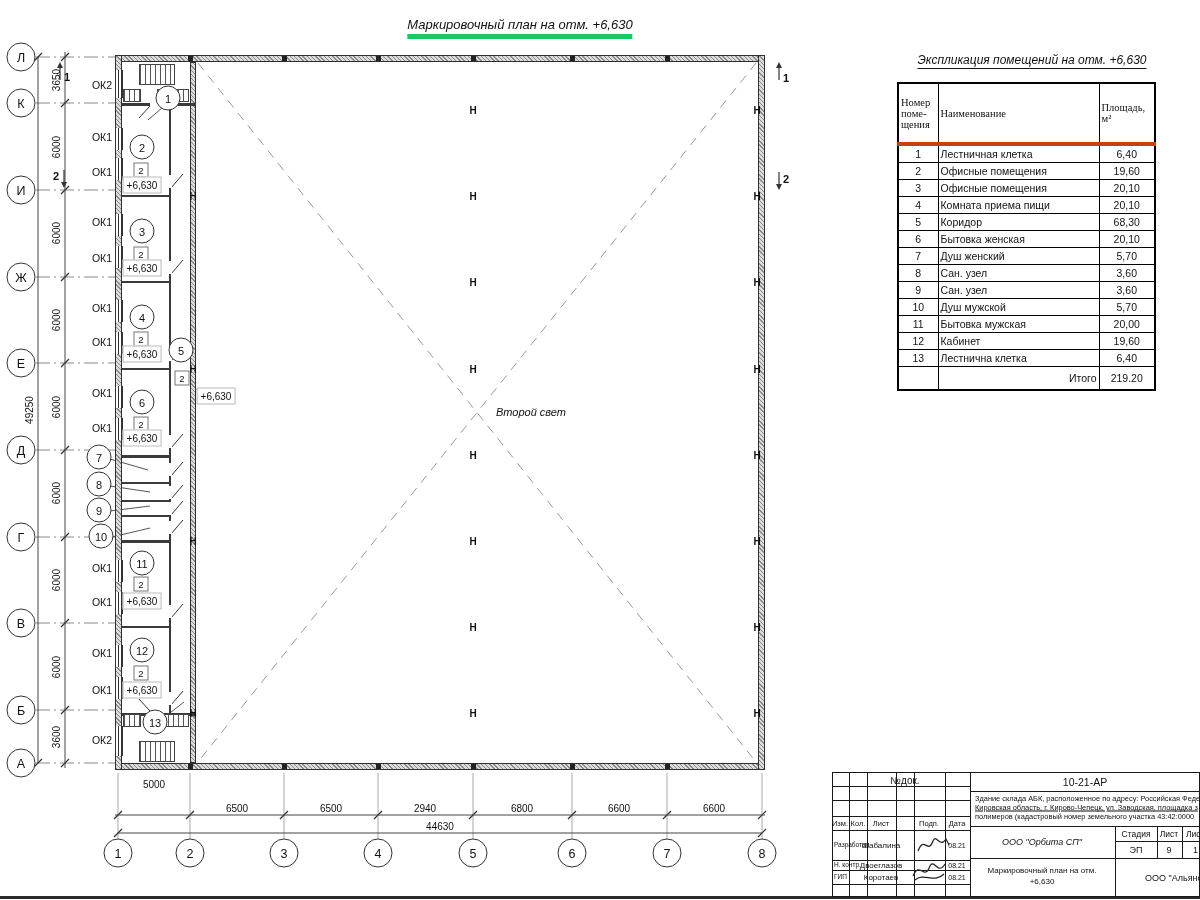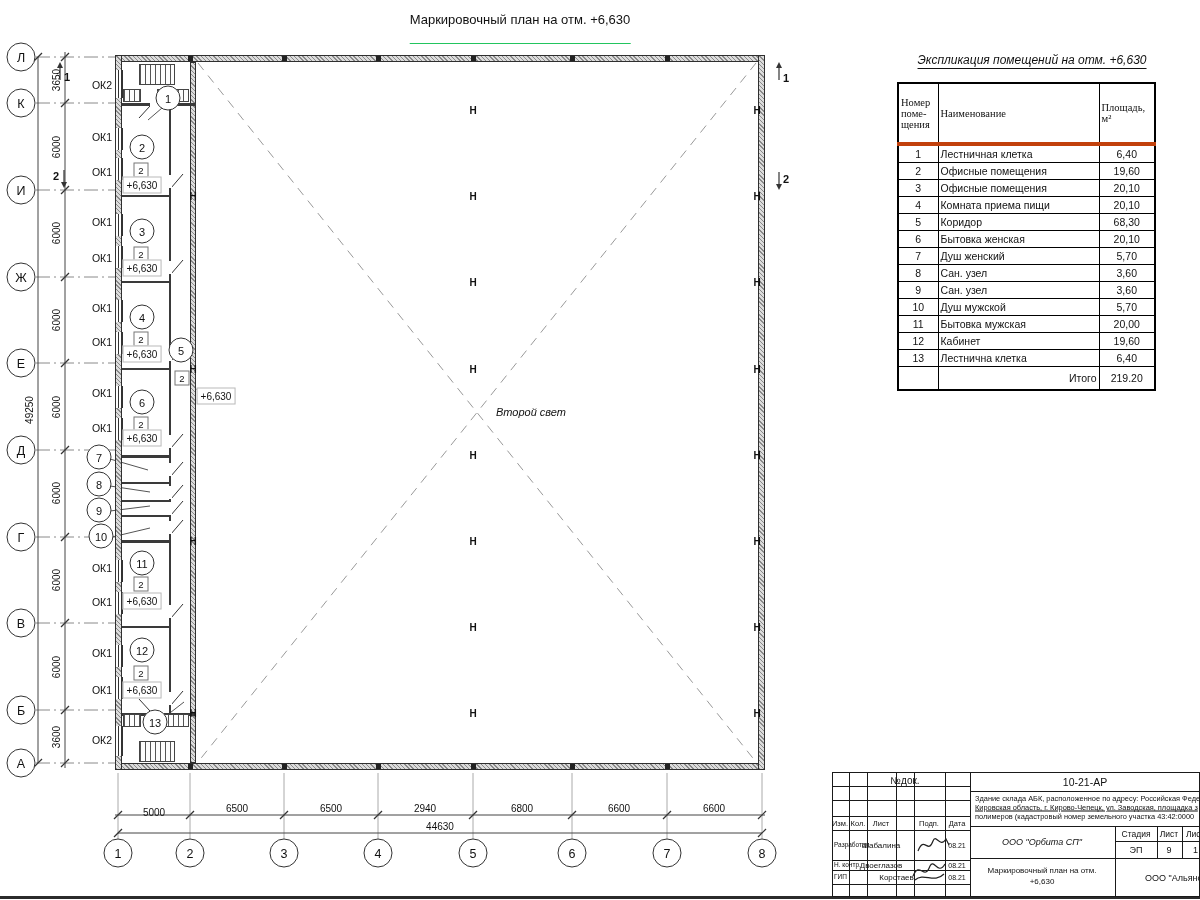--- a/index.html
+++ b/index.html
@@ -1,20 +1,20 @@
 <!DOCTYPE html>
 <html><head>
 <meta charset="utf-8">
 <style>
   html,body{margin:0;padding:0;background:#fff;}
   #sheet{position:relative;width:1200px;height:900px;background:#fff;overflow:hidden;
          font-family:"Liberation Sans",sans-serif;color:#111;}
   .abs{position:absolute;}
   .ctr{transform:translate(-50%,-50%);}
-  .plan-title{font-size:13px;border-bottom:1px solid #22c55e;padding-bottom:16px;white-space:nowrap;}
+  .plan-title{font-size:13px;font-style:italic;border-bottom:5px solid #22c55e;padding-bottom:2px;white-space:nowrap;}
   .sched-title{font-size:12px;font-style:italic;border-bottom:1px solid #111;padding-bottom:1px;white-space:nowrap;}
   .wall{background:repeating-linear-gradient(45deg,#8a8a8a 0 1px,#dcdcdc 1px 3px);border:1px solid #2f2f2f;box-sizing:border-box;}
   .part{background:#3a3a3a;}
   .win{background:linear-gradient(90deg,#333 0 1px,#fff 1px 3px,#333 3px 4px,#fff 4px 6px,#333 6px 7px);}
   .gap{background:#fff;}
   .stair{background:repeating-linear-gradient(90deg,#555 0 1px,#fdfdfd 1px 5px);border:1px solid #444;box-sizing:border-box;}
   .circle{border:1.4px solid #333;border-radius:50%;background:#fff;display:flex;align-items:center;justify-content:center;font-size:11px;}
   .bub{width:27px;height:27px;border:1.4px solid #333;border-radius:50%;background:#fff;display:flex;align-items:center;justify-content:center;font-size:12.5px;}
   .sqm{width:13px;height:13px;border:1px solid #777;background:#fff;display:flex;align-items:center;justify-content:center;font-size:9.5px;}
   .elev{border:1px solid #b9b9b9;background:#fff;padding:0 3px;font-size:10px;white-space:nowrap;line-height:15px;}
@@ -333,21 +333,21 @@
     <div class="abs ctr rot dimlbl" style="left: 56px; top: 80px;">3650</div>
     <div class="abs ctr rot dimlbl" style="left: 56px; top: 147px;">6000</div>
     <div class="abs ctr rot dimlbl" style="left: 56px; top: 233px;">6000</div>
     <div class="abs ctr rot dimlbl" style="left: 56px; top: 320px;">6000</div>
     <div class="abs ctr rot dimlbl" style="left: 56px; top: 407px;">6000</div>
     <div class="abs ctr rot dimlbl" style="left: 56px; top: 493px;">6000</div>
     <div class="abs ctr rot dimlbl" style="left: 56px; top: 580px;">6000</div>
     <div class="abs ctr rot dimlbl" style="left: 56px; top: 667px;">6000</div>
     <div class="abs ctr rot dimlbl" style="left: 56px; top: 737px;">3600</div>
     <div class="abs ctr rot dimlbl" style="left: 29px; top: 410px;">49250</div>
-    <div class="abs ctr dimlbl" style="left: 154px; top: 812px;">5000</div>
+    <div class="abs ctr dimlbl" style="left: 154px; top: 784px;">5000</div>
     <div class="abs ctr dimlbl" style="left: 237px; top: 808px;">6500</div>
     <div class="abs ctr dimlbl" style="left: 331px; top: 808px;">6500</div>
     <div class="abs ctr dimlbl" style="left: 425px; top: 808px;">2940</div>
     <div class="abs ctr dimlbl" style="left: 522px; top: 808px;">6800</div>
     <div class="abs ctr dimlbl" style="left: 619px; top: 808px;">6600</div>
     <div class="abs ctr dimlbl" style="left: 714px; top: 808px;">6600</div>
     <div class="abs ctr dimlbl" style="left: 440px; top: 826px;">44630</div>
     <div class="abs winlbl" style="left: 82px; top: 79px;">ОК2</div>
     <div class="abs winlbl" style="left: 82px; top: 131px;">ОК1</div>
     <div class="abs winlbl" style="left: 82px; top: 166px;">ОК1</div>
@@ -421,21 +421,21 @@
     <div class="abs ctr" style="left: 905px; top: 780px; font-size: 10px; white-space: nowrap;">№док.</div>
     <div class="abs ctr" style="left: 929px; top: 823px; font-size: 7.5px; white-space: nowrap;">Подп.</div>
     <div class="abs ctr" style="left: 957px; top: 823px; font-size: 7.5px; white-space: nowrap;">Дата</div>
     <div class="abs " style="left: 834px; top: 841px; font-size: 6.5px; white-space: nowrap;">Разработал</div>
     <div class="abs ctr" style="left: 881px; top: 845px; font-size: 8px; white-space: nowrap;">Шабалина</div>
     <div class="abs ctr" style="left: 957px; top: 845px; font-size: 7px; white-space: nowrap;">08.21</div>
     <div class="abs " style="left: 834px; top: 861px; font-size: 6.5px; white-space: nowrap;">Н. контр.</div>
     <div class="abs ctr" style="left: 881px; top: 865px; font-size: 8px; white-space: nowrap;">Двоеглазов</div>
     <div class="abs ctr" style="left: 957px; top: 865px; font-size: 7px; white-space: nowrap;">08.21</div>
     <div class="abs " style="left: 834px; top: 873px; font-size: 6.5px; white-space: nowrap;">ГИП</div>
-    <div class="abs ctr" style="left: 881px; top: 877px; font-size: 8px; white-space: nowrap; padding-left: 31px;">Коротаев</div>
+    <div class="abs ctr" style="left: 881px; top: 877px; font-size: 8px; white-space: nowrap;">Коротаев</div>
     <div class="abs ctr" style="left: 957px; top: 877px; font-size: 7px; white-space: nowrap;">08.21</div>
     <svg width="34" height="24" style="position: absolute; left: 916px; top: 833px; overflow: visible;">
       <path d="M2 18 C8 2 12 22 17 8 C20 0 24 16 30 6 L33 12" fill="none" stroke="#222" stroke-width="1.2"></path>
     </svg>
     <svg width="38" height="28" style="position: absolute; left: 910px; top: 856px; overflow: visible;">
       <path d="M3 20 C10 4 14 26 20 10 C24 2 28 20 35 8 M5 24 C14 16 24 28 34 18" fill="none" stroke="#222" stroke-width="1.2"></path>
     </svg>
 </div>
 
 </body></html>

